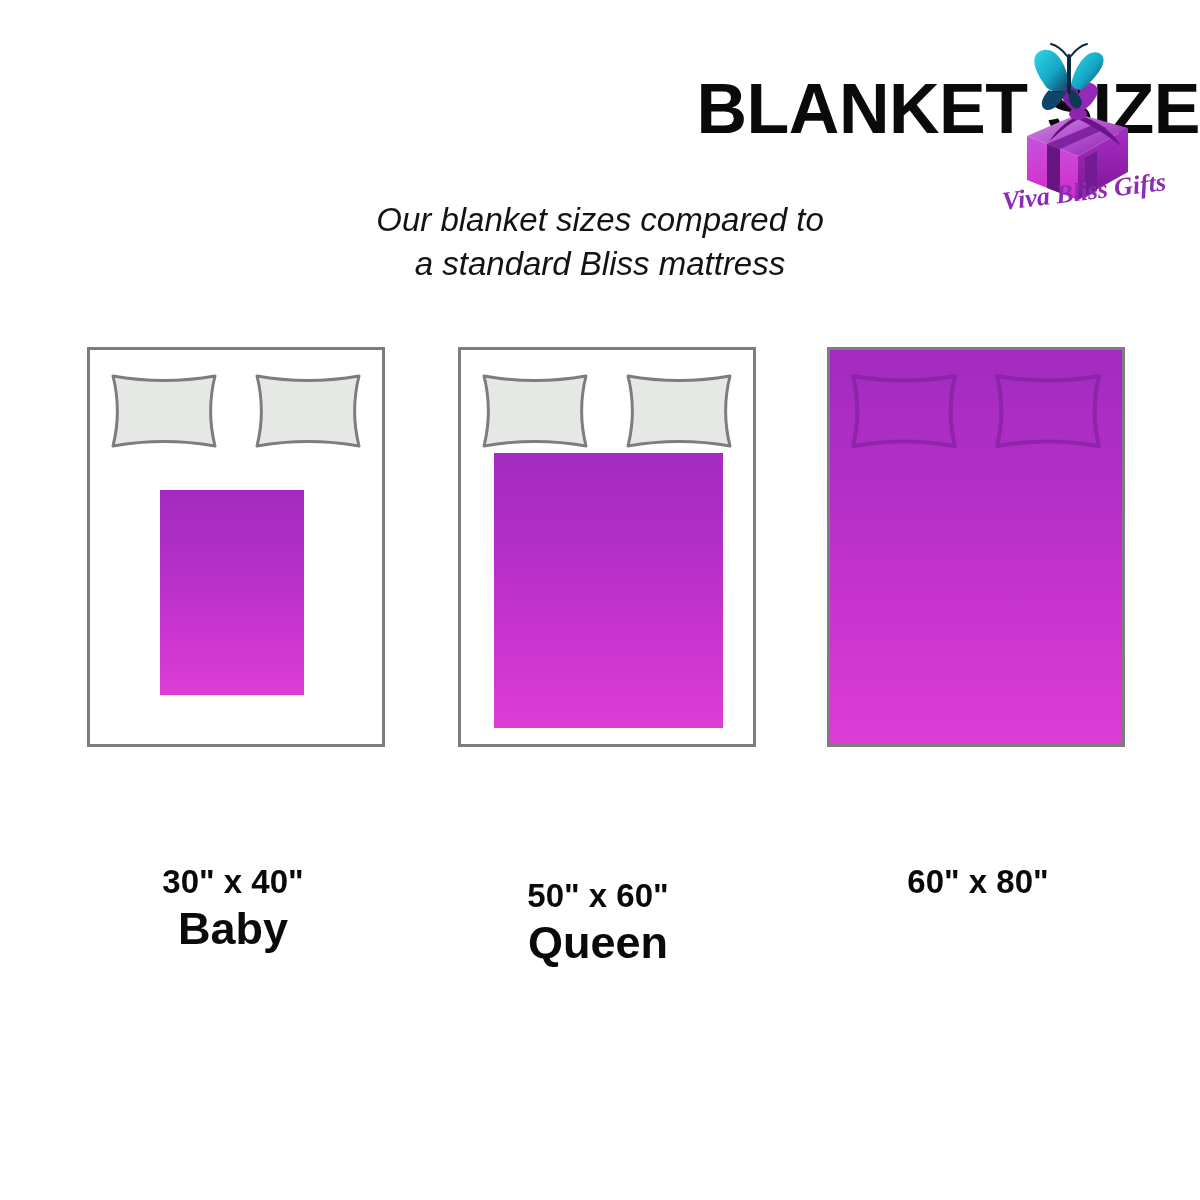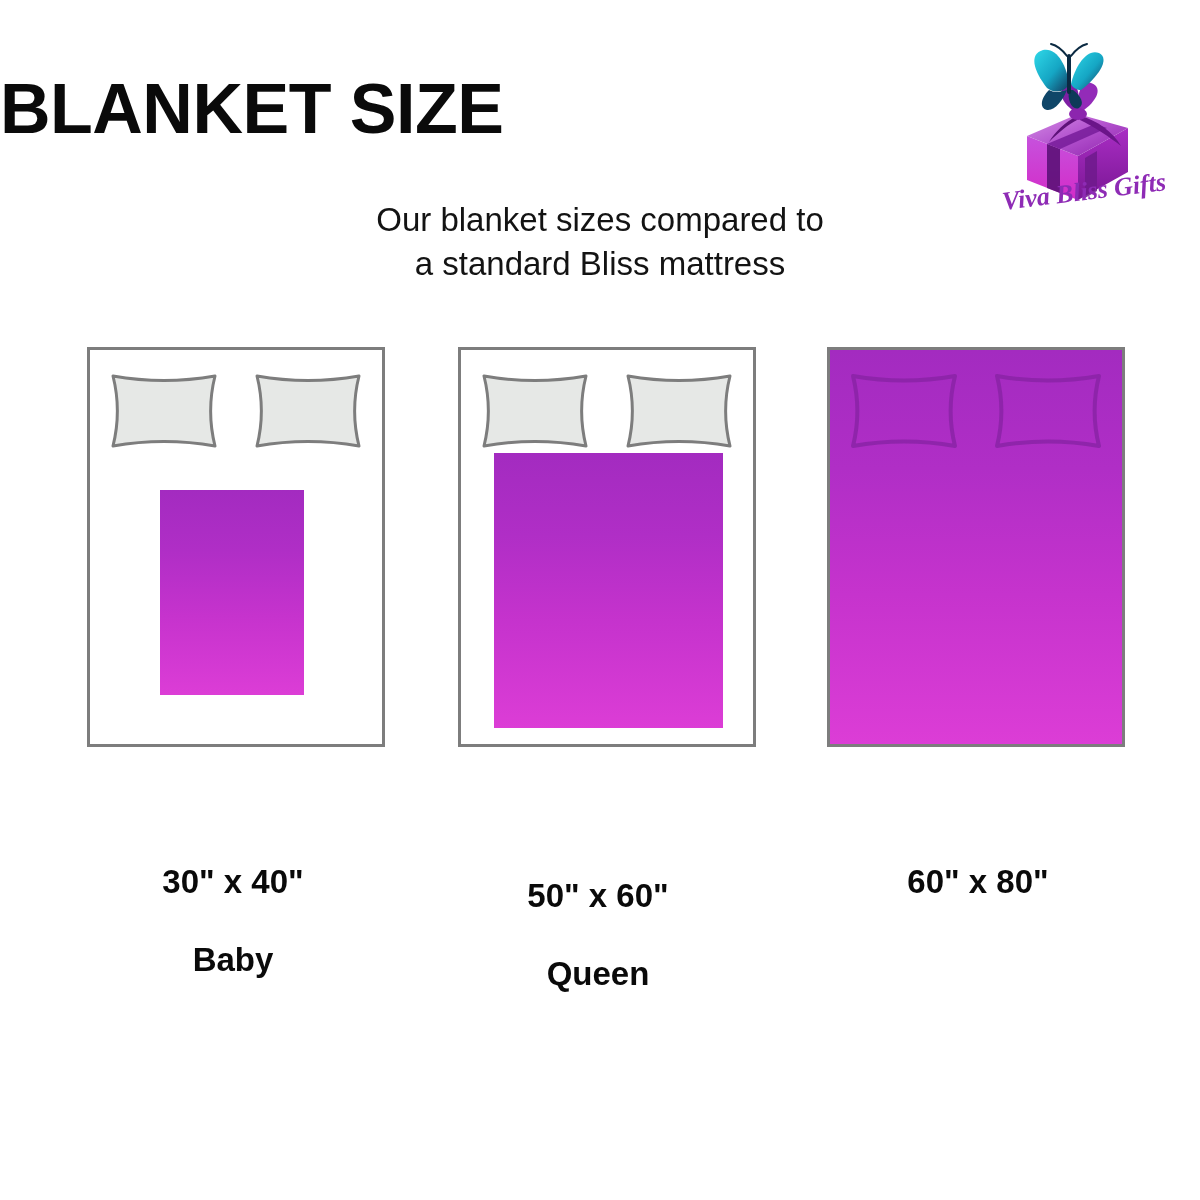--- a/index.html
+++ b/index.html
@@ -15,37 +15,38 @@
     font-family: "Liberation Sans", sans-serif;
     color: #111111;
   }
 
   
   #infographic-title {
     position: absolute;
     left: 0;
     top: 74px;
     width: 1200px;
-    text-align: left;
+    text-align: right;
     font-size: 70px;
     font-weight: 700;
     letter-spacing: -0.5px;
     line-height: 1.0;
     color: #0a0a0a;
   }
   #infographic-subtitle {
     position: absolute;
     left: 0;
     top: 198px;
     width: 1200px;
     text-align: center;
     font-size: 33px;
     font-weight: 400;
     line-height: 1.33;
     color: #131313;
+    font-style: italic;
   }
   #infographic-subtitle .sub-line {
     display: block;
   }
 
   
   #brand-logo {
     position: absolute;
     left: 985px;
     top: 40px;
@@ -138,22 +139,21 @@
   #caption-throw { left: 418px; top: 876px; }
   #caption-queen { left: 798px; top: 862px; }
 
   .caption-size {
     font-size: 33px;
     font-weight: 700;
     color: #0a0a0a;
     line-height: 1.2;
   }
   .caption-name {
-    margin-top: 38px;
-    font-size: 33px;
+    font-size: 45px;
     font-weight: 700;
     color: #0a0a0a;
     line-height: 1.2;
   }
 </style>
 </head>
 <body>
 
 <div id="infographic-title">BLANKET SIZE</div>
 

